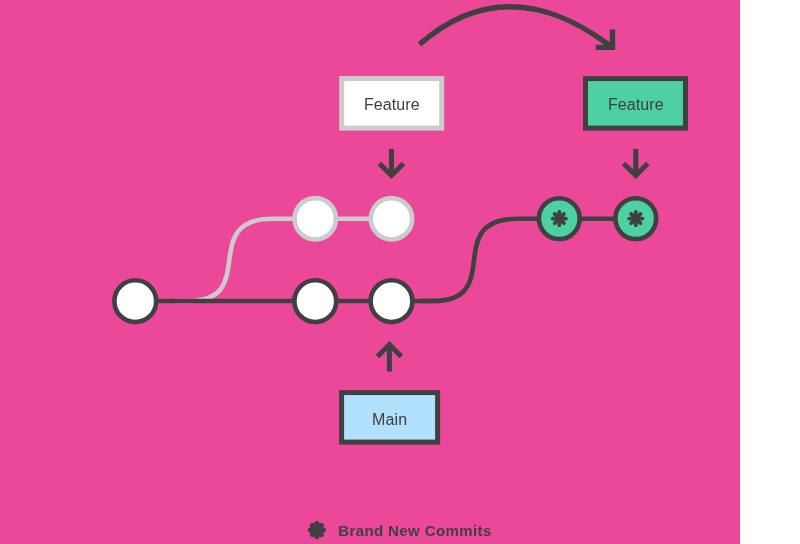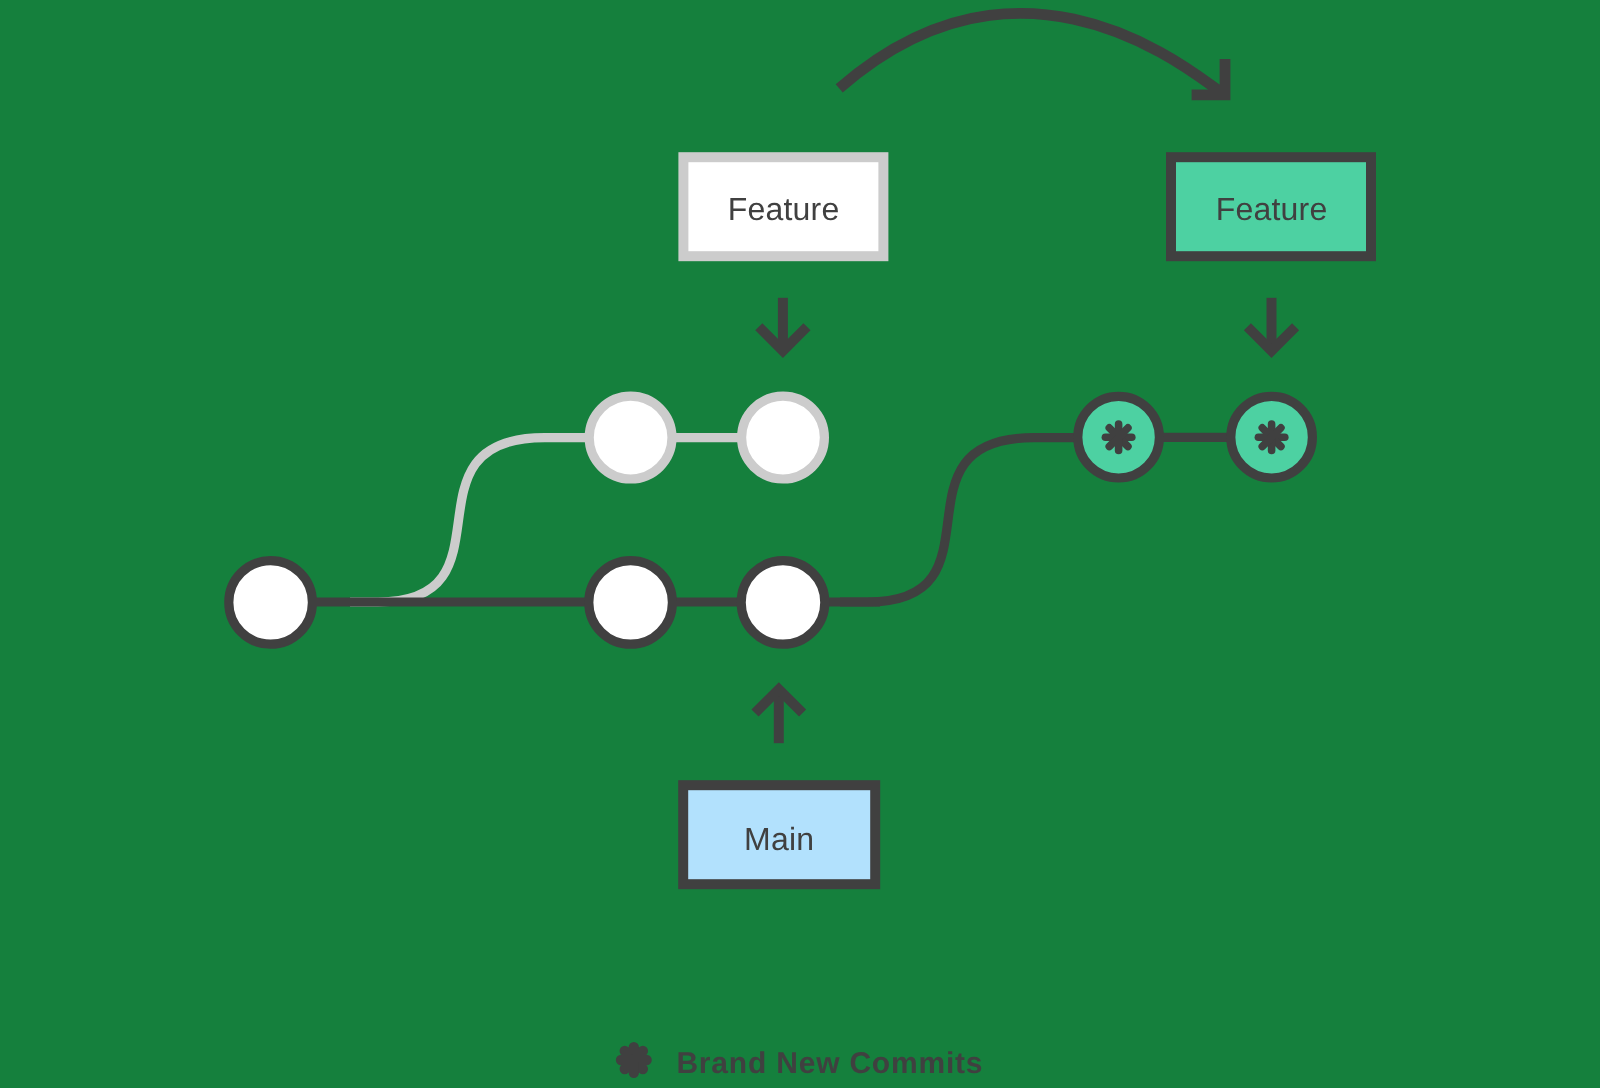--- a/index.html
+++ b/index.html
@@ -2,21 +2,21 @@
 <html><head>
 <meta charset="utf-8">
 <title>Git Rebase Diagram</title>
 <style>
   html, body {
     margin: 0; padding: 0;
     width: 800px; height: 544px;
     background: #ffffff;
     overflow: hidden;
   }
-  #stage { position: relative; width: 800px; height: 544px; background:#15803d; }
+  #stage { position: relative; width: 740px; height: 544px; background:#ec4899; }
   svg text { transform: translateZ(0); }
   svg { display: block; }
   .boxlabel {
     font-family: "Liberation Sans", sans-serif;
     font-size: 16px;
     fill: #404040;
     letter-spacing: 0.1px;
   }
   .legendlabel {
     font-family: "Liberation Sans", sans-serif;

